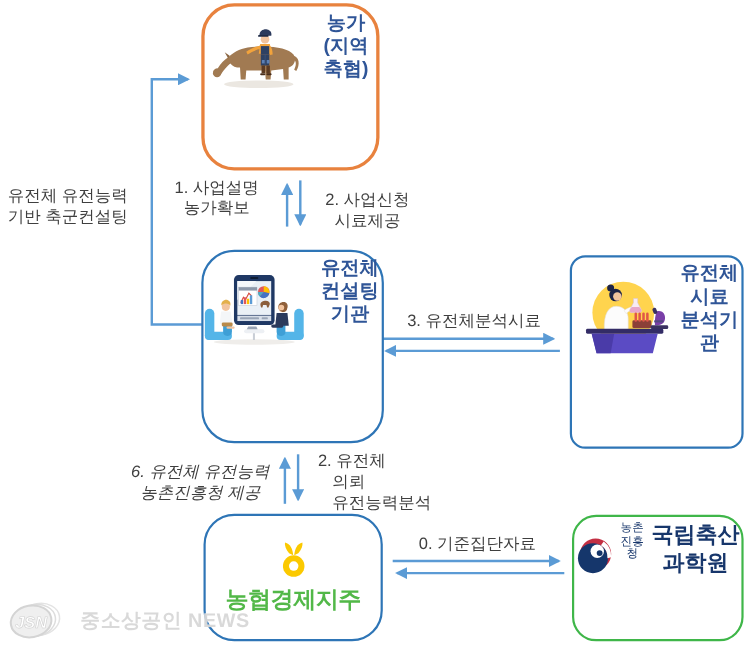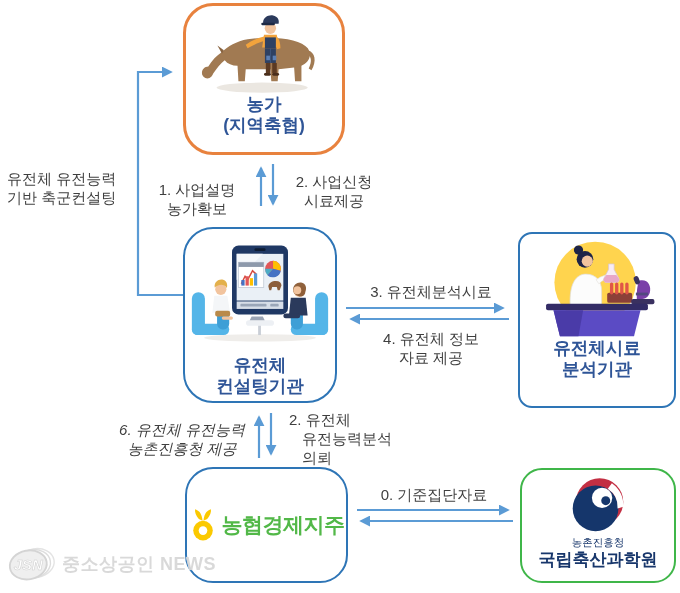--- a/index.html
+++ b/index.html
@@ -3,39 +3,39 @@
 <meta charset="utf-8">
 <style>
   html,body{margin:0;padding:0;background:#fff;}
   #canvas{
     position:relative;width:680px;height:593px;background:#ffffff;overflow:hidden;
     font-family:"Liberation Sans","DejaVu Sans",sans-serif;
   }
   #arrows{position:absolute;left:0;top:0;pointer-events:none;}
   .box{
     position:absolute;background:#fff;box-sizing:border-box;
-    display:flex;flex-direction:column;align-items:center;
+    display:flex;flex-direction:row;align-items:flex-start;
   }
   .box-title{font-weight:bold;color:#2F5597;text-align:center;line-height:1.2;font-size:17.5px;}
   .box-title span{display:block;}
   .edge-label{position:absolute;color:#3F3F3F;font-size:15px;line-height:1.27;text-align:center;}
   .edge-label span{display:block;}
   .edge-label.left-align{text-align:left;}
   .edge-label.left-align span.indent{padding-left:13px;}
   #farm-box{left:183px;top:3px;width:162px;height:152px;border:3px solid #E8823E;border-radius:30px;padding-top:4px;}
-  #consulting-box{left:183px;top:227px;width:154px;height:176px;border:2.5px solid #2E75B6;border-radius:30px;padding-top:16px;gap:12px;}
+  #consulting-box{left:183px;top:227px;width:166px;height:176px;border:2.5px solid #2E75B6;border-radius:30px;padding-top:4px;gap:12px;}
   #analysis-box{left:518px;top:232px;width:158px;height:176px;border:2.5px solid #2E75B6;border-radius:14px;padding-top:4px;}
   #nh-box{left:185px;top:467px;width:163px;height:116px;border:2.5px solid #2E75B6;border-radius:28px;
-    flex-direction:row;justify-content:center;align-items:center;gap:5px;}
+    flex-direction:column;justify-content:center;align-items:center;gap:5px;}
   #nh-box .nh-text{color:#52B848;font-weight:bold;font-size:21px;letter-spacing:-0.5px;}
   #gov-box{left:520px;top:468px;width:156px;height:115px;border:2.5px solid #3FB649;border-radius:22px;padding-top:5px;font-family:Liberation Serif, serif;}
   #gov-box .gov-line1{color:#17366B;font-size:10.5px;line-height:1.1;text-align:center;}
-  #gov-box .gov-line2{color:#17366B;font-size:17px;font-weight:bold;line-height:1.25;text-align:center;}
+  #gov-box .gov-line2{color:#17366B;font-size:20px;font-weight:bold;line-height:1.25;text-align:center;}
   #side-label{left:7px;top:169px;width:122px;text-align:left;}
-  #watermark{position:absolute;left:6px;top:543px;display:flex;align-items:center;gap:4px;opacity:0.95;}
+  #watermark{position:absolute;left:6px;top:543px;display:flex;align-items:center;gap:15px;opacity:0.95;}
   #watermark .wm-text{color:#D8D8D8;font-size:18px;font-weight:bold;letter-spacing:0.5px;
     text-shadow:0 0 1px #ffffff;text-align:center;}
 </style>
 </head>
 <body>
 
 <div id="canvas">
 
   <svg id="arrows" width="680" height="593">
     <defs>
@@ -83,21 +83,21 @@
       <rect x="89" y="58" width="5" height="11" fill="#5C3A22"></rect>
       <rect x="80" y="69" width="7.5" height="3" rx="1.5" fill="#4A2E1B"></rect>
       <rect x="89" y="69" width="7.5" height="3" rx="1.5" fill="#4A2E1B"></rect>
     </svg>
     <div class="box-title">
       <span>농가</span>
       <span>(지역축협)</span>
     </div>
   </div>
 
-  <div class="edge-label" style="left:139px;top:180px;width:116px;">
+  <div class="edge-label" style="left:139px;top:161px;width:116px;">
     <span>1. 사업설명</span>
     <span>농가확보</span>
   </div>
   <div class="edge-label" style="left:283px;top:172px;width:102px;">
     <span>2. 사업신청</span>
     <span>시료제공</span>
   </div>
 
   <div class="box" id="consulting-box">
     <svg width="140" height="98" viewBox="0 0 150 104">
@@ -143,24 +143,20 @@
     </svg>
     <div class="box-title">
       <span>유전체</span>
       <span>컨설팅기관</span>
     </div>
   </div>
 
   <div class="edge-label" style="left:352px;top:282px;width:158px;">
     <span>3. 유전체분석시료</span>
   </div>
-  <div class="edge-label" style="left:357px;top:329px;width:148px;">
-    <span>4. 유전체 정보</span>
-    <span>자료 제공</span>
-  </div>
 
   <div class="box" id="analysis-box">
     <svg width="144" height="100" viewBox="0 0 150 108">
       <circle cx="73" cy="48" r="44" fill="#FFD44E"></circle>
       <circle cx="55" cy="13" r="5" fill="#1E2447"></circle>
       <circle cx="62" cy="23" r="9" fill="#1E2447"></circle>
       <circle cx="64.5" cy="25" r="6" fill="#F2C49E"></circle>
       <path d="M46,72 C45,50 52,39 63,39 C74,39 80,47 80,57 L80,72 Z" fill="#FCFCFC" stroke="#E0DDD8" stroke-width="0.8"></path>
       <path d="M74,45 C80,41 86,39 90,39 L90,43.5 C86,43.5 81,45.5 77,49.5 Z" fill="#FCFCFC" stroke="#E0DDD8" stroke-width="0.6"></path>
       <circle cx="90" cy="40" r="2.6" fill="#F2C49E"></circle>
@@ -184,22 +180,22 @@
       <span>분석기관</span>
     </div>
   </div>
 
   <div class="edge-label" style="left:112px;top:420px;width:140px;font-style:italic;">
     <span>6. 유전체 유전능력</span>
     <span>농촌진흥청 제공</span>
   </div>
   <div class="edge-label left-align" style="left:289px;top:410px;width:120px;">
     <span>2. 유전체</span>
+    <span class="indent">의뢰</span>
     <span class="indent">유전능력분석</span>
-    <span class="indent">의뢰</span>
   </div>
 
   <div class="box" id="nh-box">
     <svg width="28" height="34" viewBox="0 0 30 36">
       <path d="M6.5,1 C12,2.5 14,7.5 14.5,13.5 L10.5,11.5 C7.5,8 6,4 6.5,1 Z" fill="#FBC900"></path>
       <path d="M23.5,1 C18,2.5 16,7.5 15.5,13.5 L19.5,11.5 C22.5,8 24,4 23.5,1 Z" fill="#FBC900"></path>
       <circle cx="15" cy="24" r="10.5" fill="#FBC900"></circle>
       <circle cx="15" cy="24" r="4.6" fill="#FFFFFF"></circle>
     </svg>
     <span class="nh-text">농협경제지주</span>

